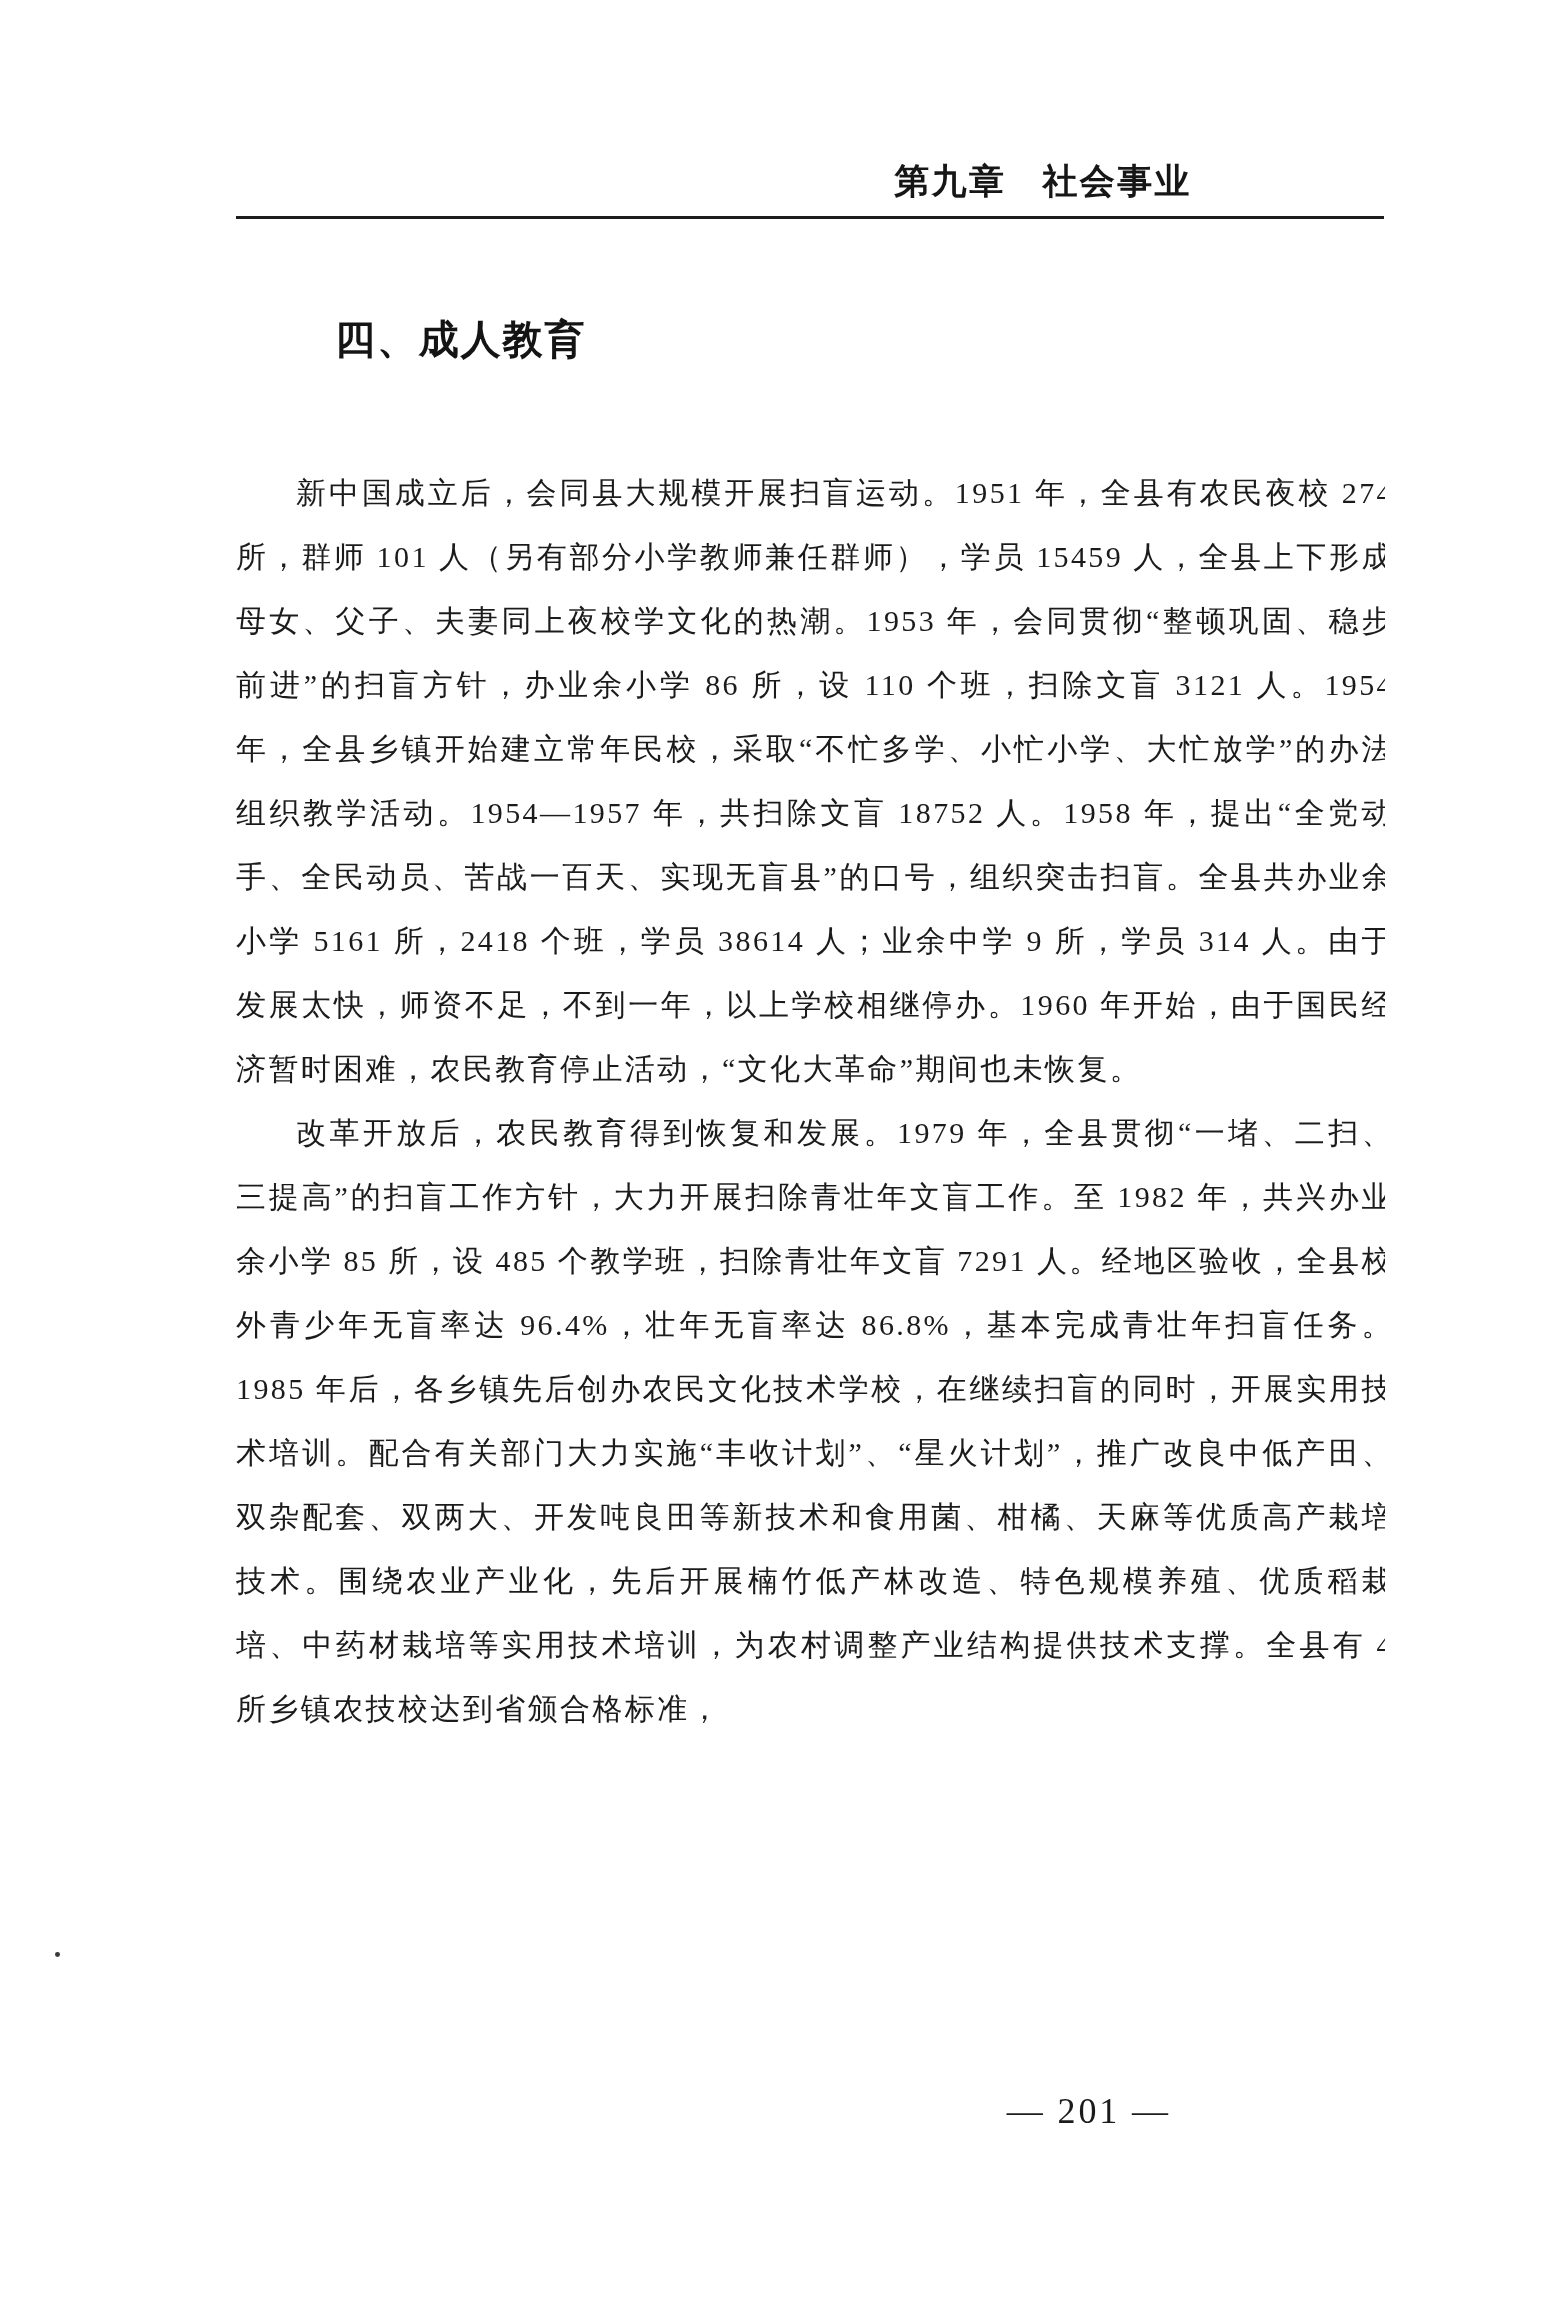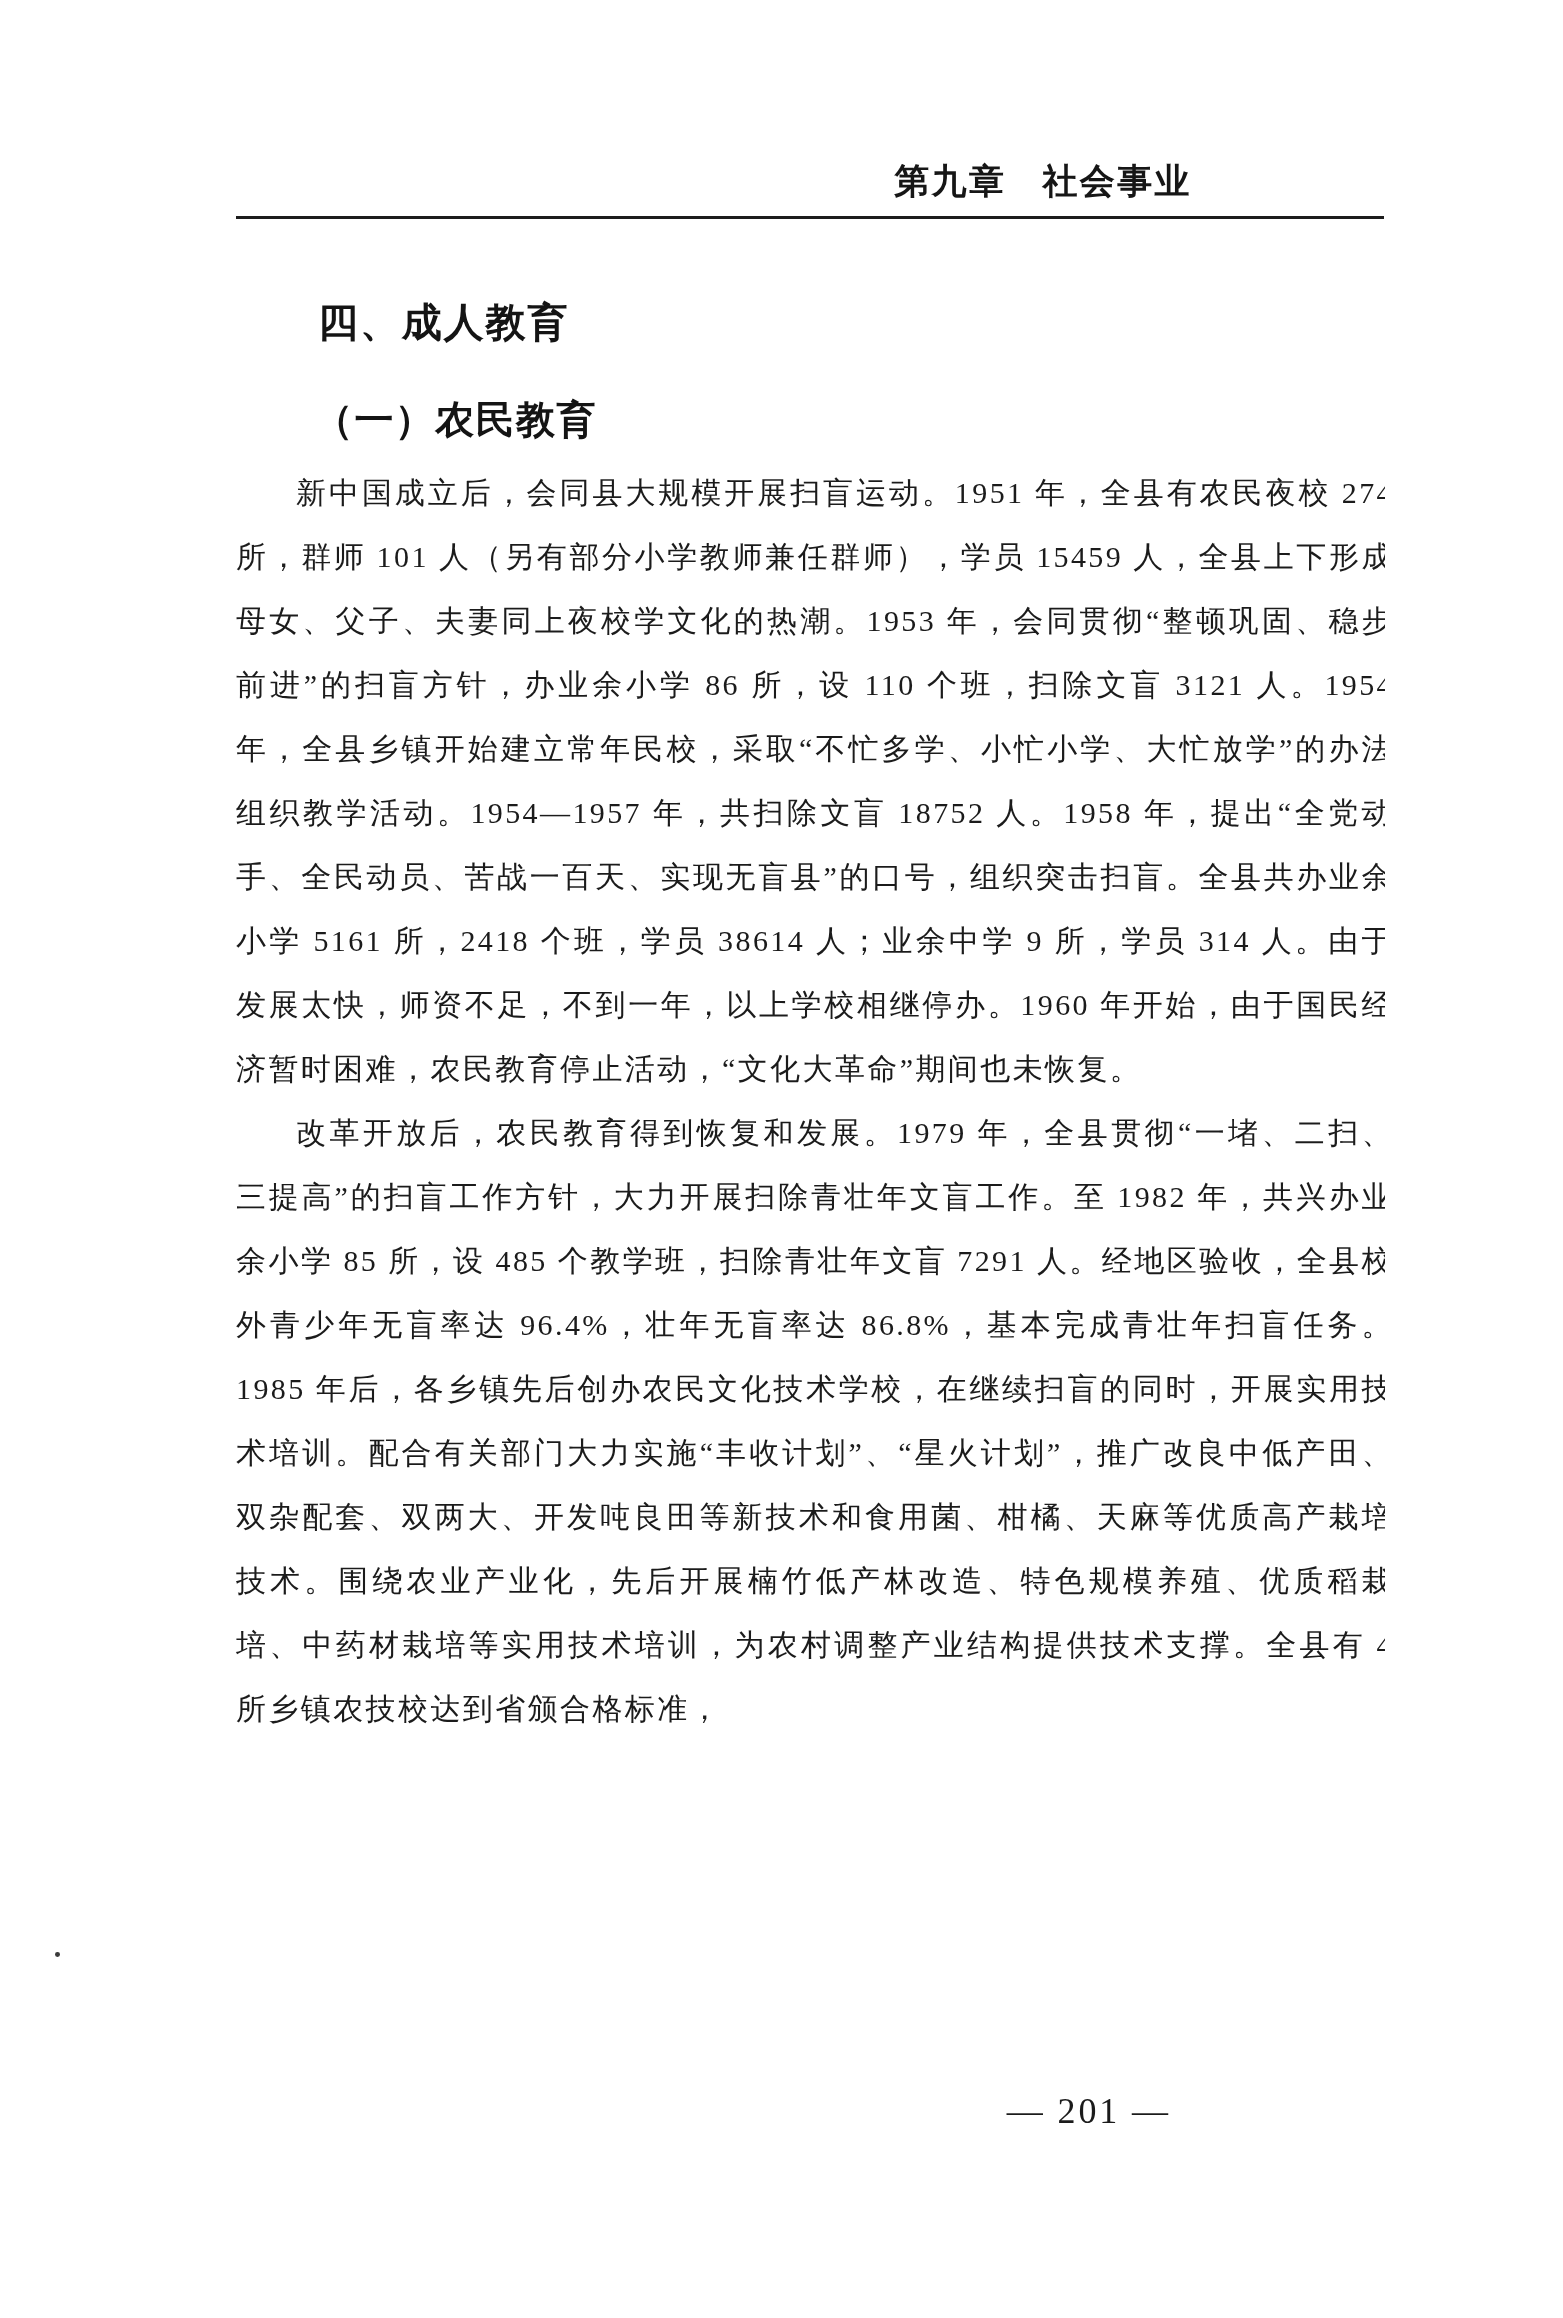--- a/index.html
+++ b/index.html
@@ -37,21 +37,21 @@
     top: 216px;
     width: 1148px;
     height: 3.4px;
     background: #1c1c1c;
   }
   
   .section-heading {
     position: absolute;
     left: 318px;
     top: 295px;
-    margin: 0;
+    margin: 17px;
     font-family: "Liberation Sans", "DejaVu Sans", sans-serif;
     font-size: 40px;
     font-weight: bold;
     letter-spacing: 1.9px;
     color: #141414;
     white-space: nowrap;
     text-align: center;
   }
   
   .subsection-heading {
@@ -110,21 +110,20 @@
 <div class="page">
 
   <div class="running-header">
     <span>第九章</span><span class="hgap"></span><span>社会事业</span>
   </div>
 
   <div class="header-rule"></div>
 
   <h2 class="section-heading">四、成人教育</h2>
 
-  <h3 class="subsection-heading">（一）农民教育</h3>
 
   <div class="body-text">
     <p>新中国成立后，会同县大规模开展扫盲运动。1951 年，全县有农民夜校 274 所，群师 101 人（另有部分小学教师兼任群师），学员 15459 人，全县上下形成母女、父子、夫妻同上夜校学文化的热潮。1953 年，会同贯彻“整顿巩固、稳步前进”的扫盲方针，办业余小学 86 所，设 110 个班，扫除文盲 3121 人。1954 年，全县乡镇开始建立常年民校，采取“不忙多学、小忙小学、大忙放学”的办法组织教学活动。1954—1957 年，共扫除文盲 18752 人。1958 年，提出“全党动手、全民动员、苦战一百天、实现无盲县”的口号，组织突击扫盲。全县共办业余小学 5161 所，2418 个班，学员 38614 人；业余中学 9 所，学员 314 人。由于发展太快，师资不足，不到一年，以上学校相继停办。1960 年开始，由于国民经济暂时困难，农民教育停止活动，“文化大革命”期间也未恢复。</p>
     <p>改革开放后，农民教育得到恢复和发展。1979 年，全县贯彻“一堵、二扫、三提高”的扫盲工作方针，大力开展扫除青壮年文盲工作。至 1982 年，共兴办业余小学 85 所，设 485 个教学班，扫除青壮年文盲 7291 人。经地区验收，全县校外青少年无盲率达 96.4%，壮年无盲率达 86.8%，基本完成青壮年扫盲任务。1985 年后，各乡镇先后创办农民文化技术学校，在继续扫盲的同时，开展实用技术培训。配合有关部门大力实施“丰收计划”、“星火计划”，推广改良中低产田、双杂配套、双两大、开发吨良田等新技术和食用菌、柑橘、天麻等优质高产栽培技术。围绕农业产业化，先后开展楠竹低产林改造、特色规模养殖、优质稻栽培、中药材栽培等实用技术培训，为农村调整产业结构提供技术支撑。全县有 4 所乡镇农技校达到省颁合格标准，</p>
   </div>
 
   <div class="scan-speck"></div>
 
   <div class="page-number">— 201 —</div>
 

